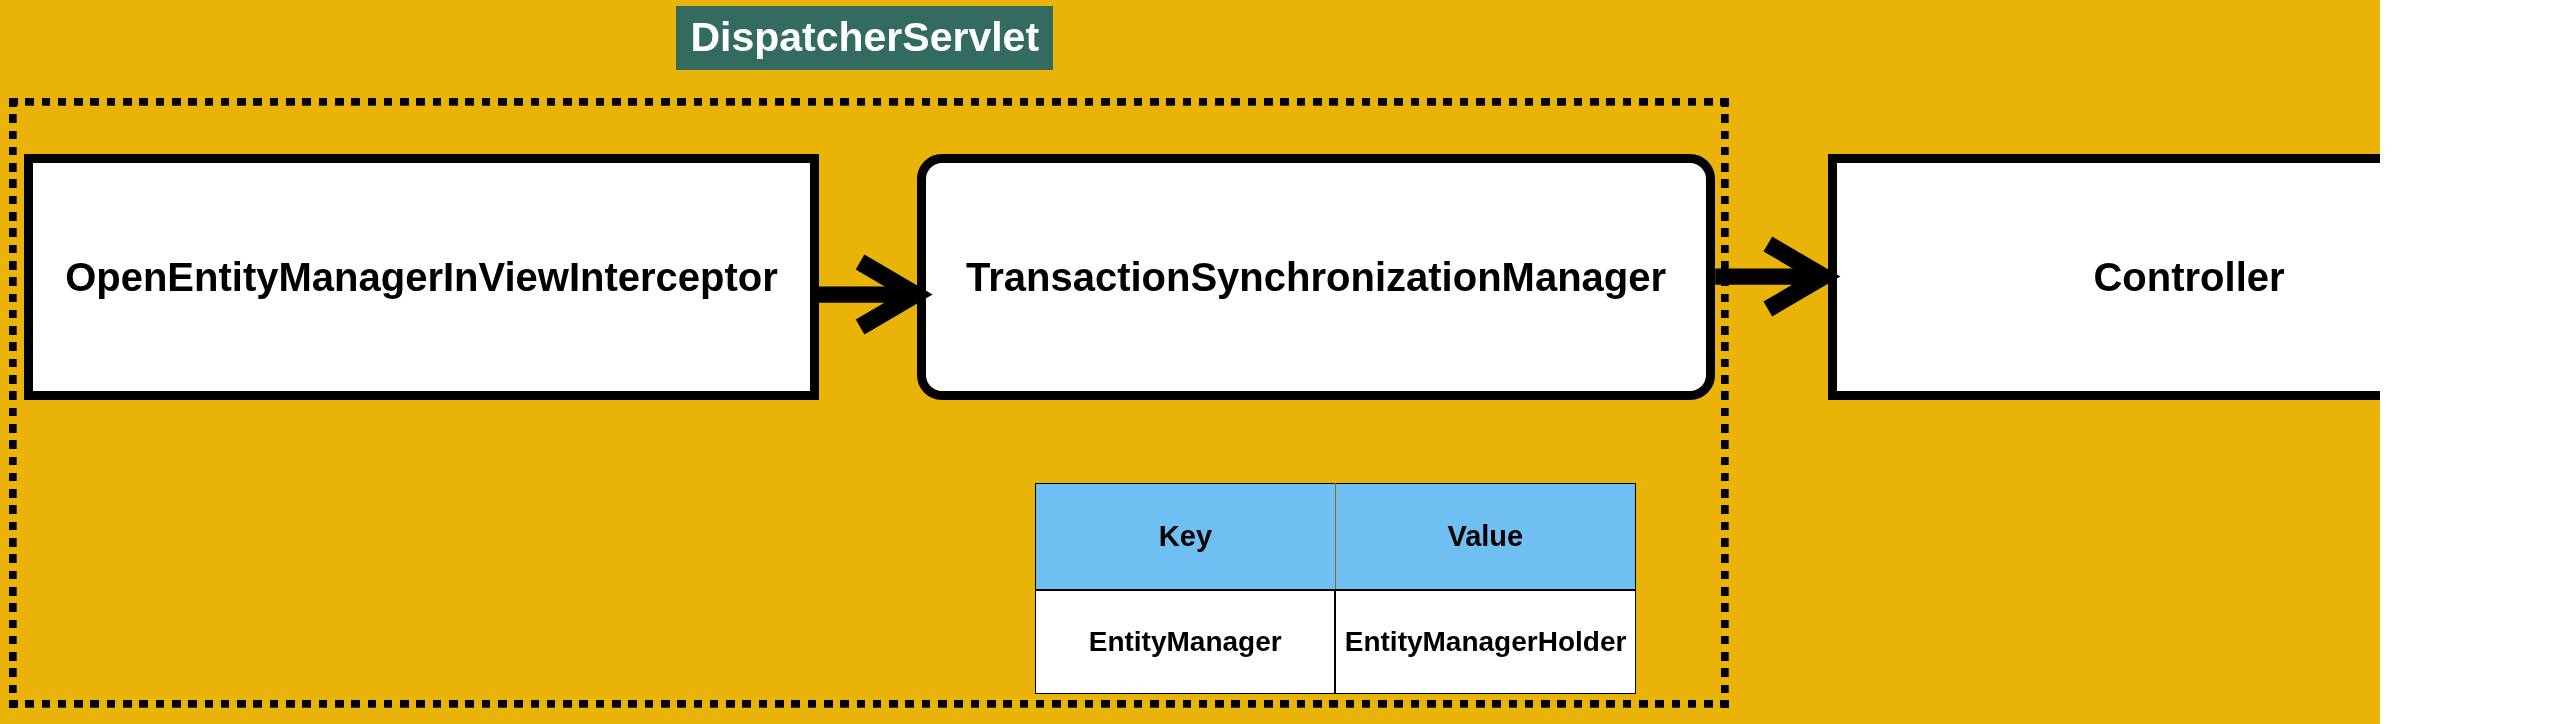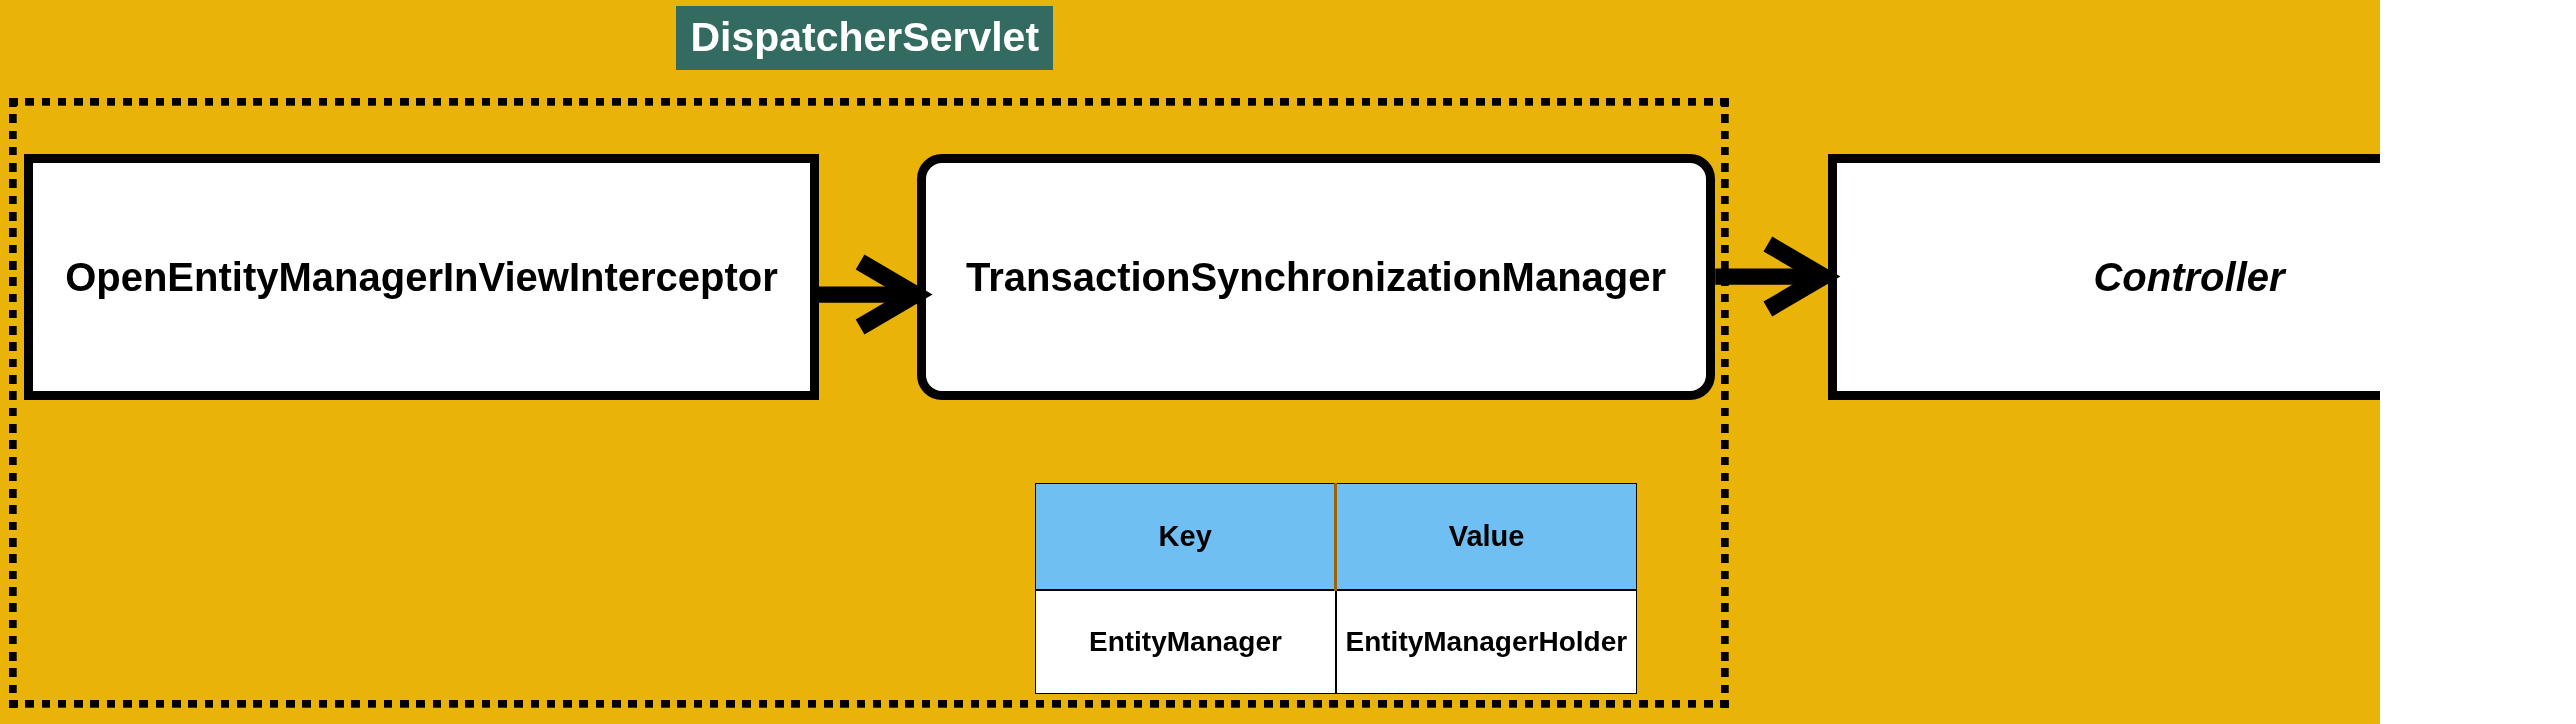--- a/index.html
+++ b/index.html
@@ -61,21 +61,21 @@
     display: flex;
     align-items: center;
     justify-content: center;
     font-size: 40px;
     font-weight: bold;
     color: #000;
     white-space: nowrap;
   }
   .node-interceptor { left: 24px;   width: 795px; }
   .node-tsm         { left: 917px;  width: 798px; border-radius: 25px; }
-  .node-controller  { left: 1828px; width: 722px; font-style: italic; }
+  .node-controller  { left: 1828px; width: 722px; }
 
   
   .arrow { position: absolute; overflow: visible; }
   .arrow-1 { left: 810px;  top: 240px; }
   .arrow-2 { left: 1713px; top: 222px; }
   .arrow line, .arrow polyline {
     stroke: #000;
     fill: none;
     stroke-linecap: butt;
     stroke-linejoin: miter;
@@ -99,21 +99,21 @@
     white-space: nowrap;
   }
   .kv-table th {
     width: 283px;
     height: 105px;
     background: #6FBFF3;
     font-size: 29px;
     font-weight: bold;
     border-bottom: 2.9px solid #000;
   }
-  .kv-table th.th-key { border-right: 3px solid #a16207; text-align: center; }
+  .kv-table th.th-key { border-right: 1px solid #a16207; text-align: center; }
   .kv-table td {
     width: 283px;
     height: 102px;
     font-size: 28px;
     font-weight: bold;
   }
   .kv-table td.td-key { border-right: 2.9px solid #000; }
 </style>
 </head>
 <body>

